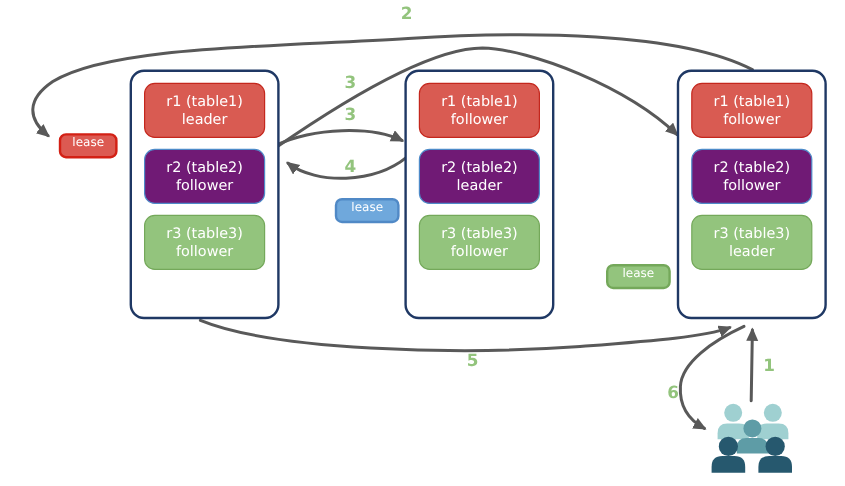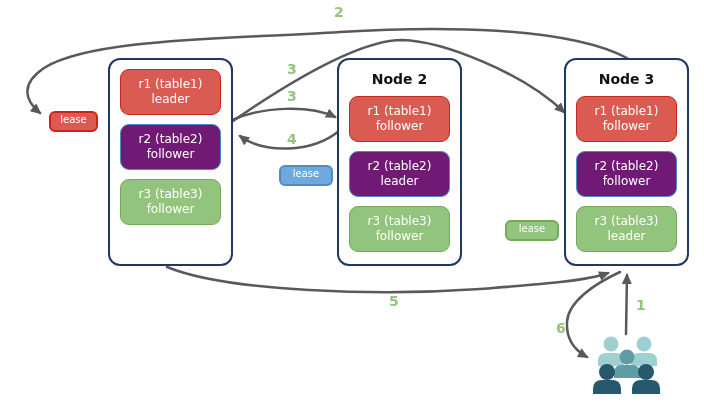--- a/index.html
+++ b/index.html
@@ -80,37 +80,35 @@
       <span>r2 (table2)</span>
       <span>follower</span>
     </div>
     <div class="replica green">
       <span>r3 (table3)</span>
       <span>follower</span>
     </div>
   </div>
 
   <div class="node n2">
-    <div class="node-title">Node 2</div>
     <div class="replica red">
       <span>r1 (table1)</span>
       <span>follower</span>
     </div>
     <div class="replica blue">
       <span>r2 (table2)</span>
       <span>leader</span>
     </div>
     <div class="replica green">
       <span>r3 (table3)</span>
       <span>follower</span>
     </div>
   </div>
 
   <div class="node n3">
-    <div class="node-title">Node 3</div>
     <div class="replica red">
       <span>r1 (table1)</span>
       <span>follower</span>
     </div>
     <div class="replica blue">
       <span>r2 (table2)</span>
       <span>follower</span>
     </div>
     <div class="replica green">
       <span>r3 (table3)</span>

